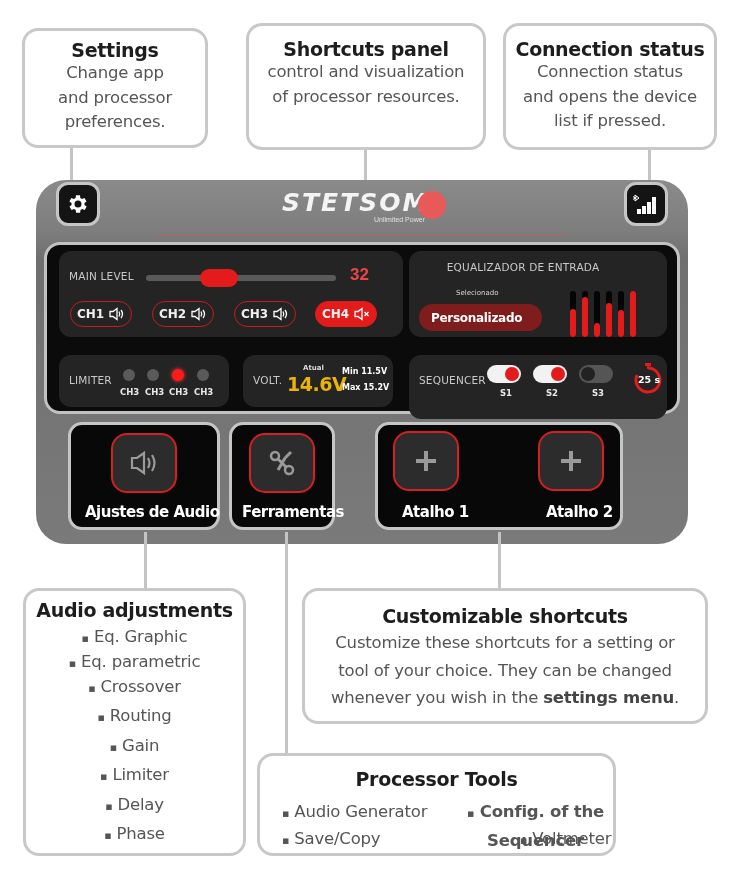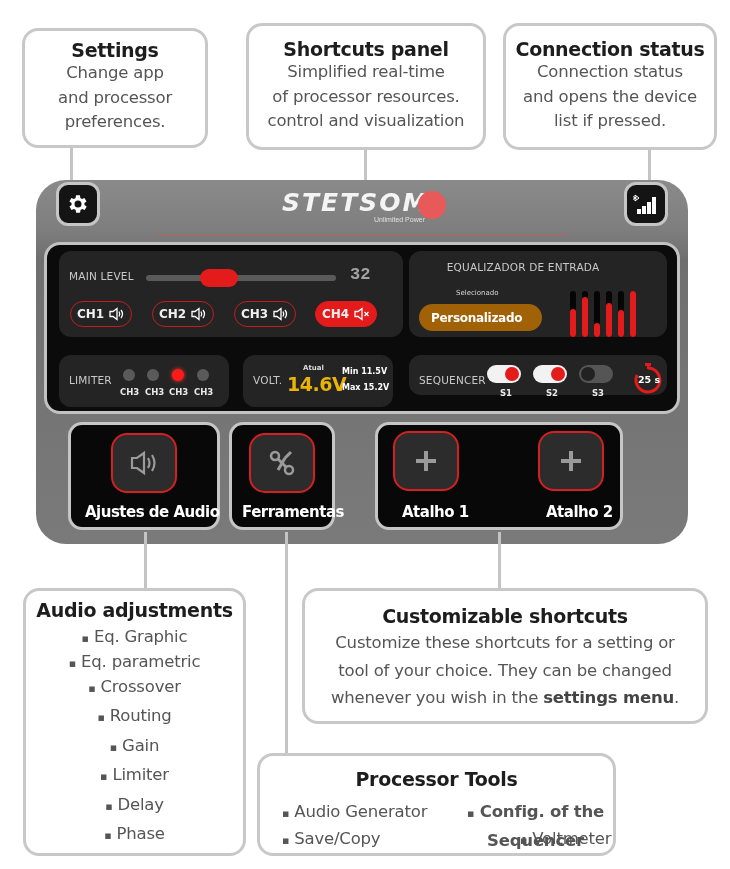--- a/index.html
+++ b/index.html
@@ -73,23 +73,22 @@
 <div class="callout" style="left:22px; top:28px; width:186px; height:120px; padding-top:8px;">
   <div class="ct">Settings</div>
   <div class="cb">Change app</div>
   <div class="cb">and processor</div>
   <div class="cb">preferences.</div>
 </div>
 <div class="line" style="left:70px; top:148px; width:3px; height:34px;"></div>
 
 <div class="callout" style="left:246px; top:23px; width:240px; height:127px; padding-top:12px;">
   <div class="ct">Shortcuts panel</div>
-  <div class="cb">Simplified real-time</div>
+  <div class="cb">control and visualization</div>
   <div class="cb">of processor resources.</div>
-  <div class="cb">control and visualization</div>
 </div>
 <div class="line" style="left:364px; top:150px; width:3px; height:98px;"></div>
 
 <div class="callout" style="left:503px; top:23px; width:214px; height:127px; padding-top:12px;">
   <div class="ct">Connection status</div>
   <div class="cb">Connection status</div>
   <div class="cb">and opens the device</div>
   <div class="cb">list if pressed.</div>
 </div>
 <div class="line" style="left:648px; top:150px; width:3px; height:32px;"></div>
@@ -118,21 +117,21 @@
       <rect x="20" y="5" width="4" height="17" fill="#fff"></rect>
     </svg>
   </div>
 
   <div class="screen">
 
     <div class="card" style="left:12px; top:6px; width:344px; height:86px;">
       <span class="lbl" style="position:absolute; left:10px; top:19px; font-size:10.5px;">MAIN LEVEL</span>
       <div class="slider-track" style="left:87px; top:24px; width:190px;"></div>
       <div class="slider-thumb" style="left:141px; top:18px;"></div>
-      <span style="position:absolute; left:291px; top:14px; color:#a3a3a3; font-size:17px; font-weight:bold; font-family:Liberation Mono, monospace;">32</span>
+      <span style="position:absolute; left:291px; top:14px; color:#ef4444; font-size:17px; font-weight:bold; font-family:Liberation Sans, sans-serif;">32</span>
 
       <div class="ch-btn" style="left:11px; top:50px;">
         <span>CH1</span>
         <svg width="16" height="14" viewBox="0 0 16 14">
             <path d="M1 4.5h3l4-3v11l-4-3H1z" fill="none" stroke="#fff" stroke-width="1.3"></path>
             <path d="M10 4.5q1.5 2.5 0 5M12 3q3 4 0 8" fill="none" stroke="#fff" stroke-width="1.3"></path>
           </svg>
       </div>
       <div class="ch-btn" style="left:93px; top:50px;">
         <span>CH2</span>
@@ -153,21 +152,21 @@
         <svg width="16" height="14" viewBox="0 0 16 14">
             <path d="M1 4.5h3l4-3v11l-4-3H1z" fill="none" stroke="#fff" stroke-width="1.3"></path>
             <path d="M10.5 5l4 4M14.5 5l-4 4" stroke="#fff" stroke-width="1.3"></path>
           </svg>
       </div>
     </div>
 
     <div class="card" style="left:362px; top:6px; width:258px; height:86px;">
       <span class="lbl" style="position:absolute; left:0; width:228px; text-align:center; top:10px; font-size:10.5px;">EQUALIZADOR DE ENTRADA</span>
       <span style="position:absolute; left:47px; top:38px; color:#d8d8d8; font-size:7px; font-family:'DejaVu Sans',sans-serif;">Selecionado</span>
-      <div style="position:absolute; left:10px; top:53px; width:123px; height:27px; background:#a16207; border-radius:14px; display:flex; align-items:center; padding-left:12px; gap:26px;">
+      <div style="position:absolute; left:10px; top:53px; width:123px; height:27px; background:#7f1d1d; border-radius:14px; display:flex; align-items:center; padding-left:12px; gap:26px;">
         <span style="color:#fff; font-weight:bold; font-size:12px; font-family:'DejaVu Sans',sans-serif; letter-spacing:-0.3px;">Personalizado</span>
         <svg width="11" height="8" viewBox="0 0 11 8">
             <path d="M1 1.5l4.5 4.5 4.5-4.5" stroke="#fff" stroke-width="2.2" fill="none"></path>
           </svg>
       </div>
       <div>
         <div class="eq-bar" style="left:161px; top:40px;">
             <div class="eq-fill" style="height:60%;"></div>
           </div>
         <div class="eq-bar" style="left:173px; top:40px;">
@@ -201,21 +200,21 @@
     </div>
 
     <div class="card" style="left:196px; top:110px; width:150px; height:52px;">
       <span class="lbl" style="position:absolute; left:10px; top:19px; font-size:10.5px;">VOLT.</span>
       <span style="position:absolute; left:60px; top:9px; color:#ddd; font-size:7px; font-weight:bold; font-family:'DejaVu Sans',sans-serif;">Atual</span>
       <span style="position:absolute; left:44px; top:18px; color:#eab308; font-size:19px; font-weight:bold; font-family:'DejaVu Sans',sans-serif; letter-spacing:-0.5px;">14.6V</span>
       <span style="position:absolute; left:99px; top:12px; color:#fff; font-size:8px; font-weight:bold; font-family:'DejaVu Sans',sans-serif;">Min 11.5V</span>
       <span style="position:absolute; left:99px; top:28px; color:#fff; font-size:8px; font-weight:bold; font-family:'DejaVu Sans',sans-serif;">Max 15.2V</span>
     </div>
 
-    <div class="card" style="left:362px; top:110px; width:258px; height:40px;">
+    <div class="card" style="left:362px; top:110px; width:258px; height:64px;">
       <span class="lbl" style="position:absolute; left:10px; top:19px; font-size:10.5px;">SEQUENCER</span>
       <div class="toggle" style="left:78px; top:10px; background:#f2f2f2;">
           <div class="knob" style="left:18px; background:#e31b1b;"></div>
         </div>
       <div class="toggle" style="left:124px; top:10px; background:#f2f2f2;">
           <div class="knob" style="left:18px; background:#e31b1b;"></div>
         </div>
       <div class="toggle" style="left:170px; top:10px; background:#555;">
           <div class="knob" style="left:2px; background:#222;"></div>
         </div>

